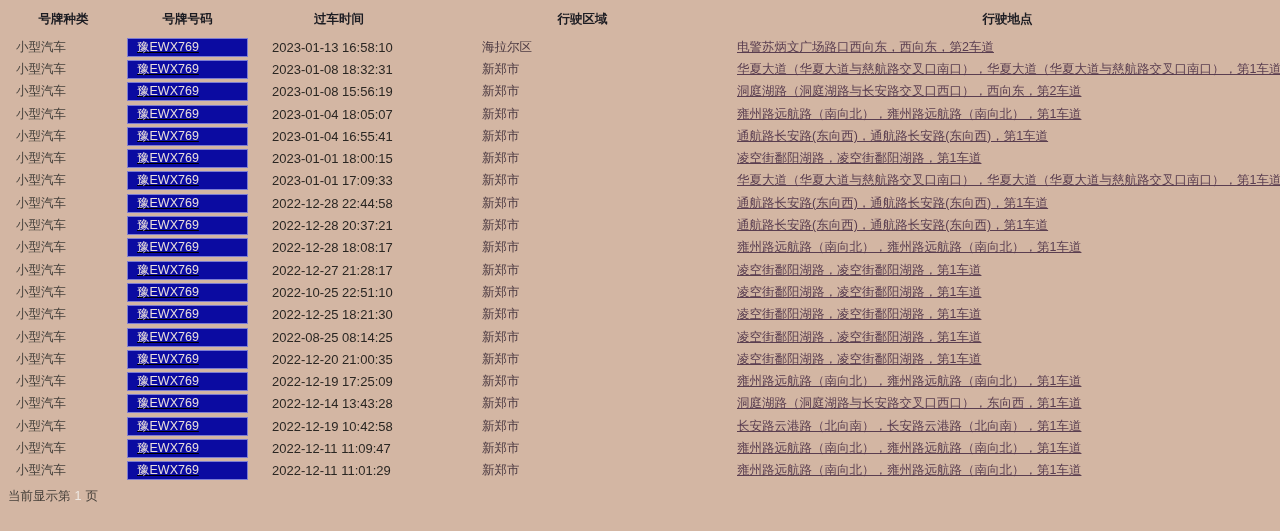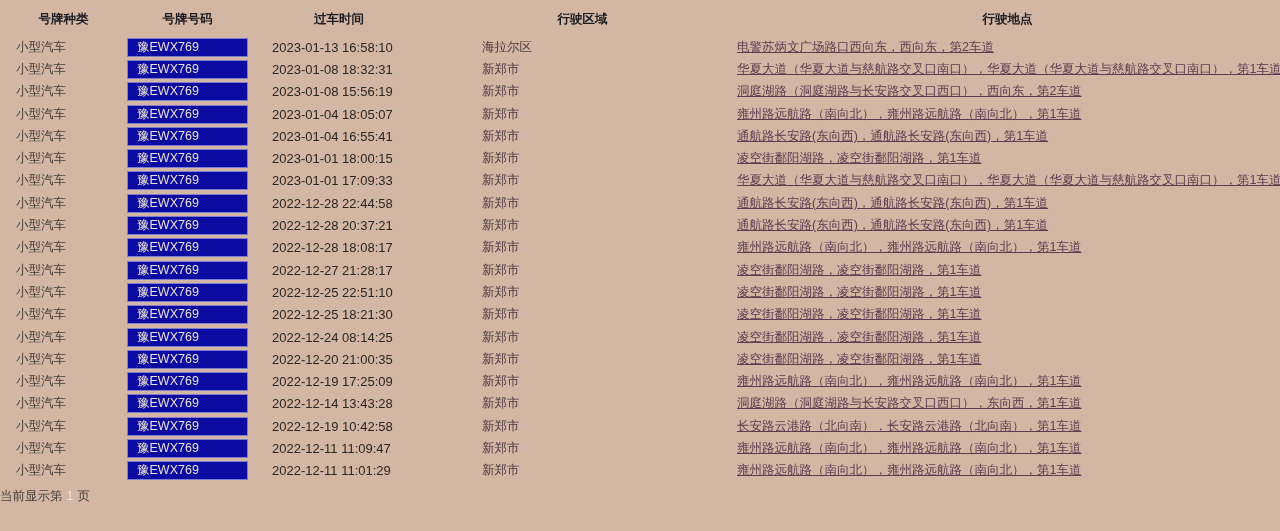--- a/index.html
+++ b/index.html
@@ -44,32 +44,32 @@
   tbody td{
     padding:0;
     vertical-align:middle;
     white-space:nowrap;
     overflow:hidden;
   }
   td.c-type{padding-left:16px;color:var(--type-text);margin-top:13px;}
   td.c-time{padding-left:24px;color:var(--time-text);font-size:13px;}
   td.c-region{padding-left:52px;color:var(--region-text);font-family:Liberation Serif, serif;}
   td.c-loc{padding-left:2px;color:var(--location-text);text-decoration:underline;}
-  td.c-plate{padding:0;}
+  td.c-plate{padding:0;text-decoration:underline;}
   .badge{
     display:flex;align-items:center;
     width:100%;height:100%;
     background:var(--badge-bg);
     border:1px solid var(--badge-border);
     color:var(--badge-text);
     padding-left:9px;
     font-size:12.5px;
   }
   .footer{
-    margin:6px 0 0 0;
+    margin:6px 0 0 8px;
     color:var(--footer-text);
     font-size:12.5px;
   }
   .footer .pagenum{
     color:var(--page-num);
     margin:0 4px;
   }
 </style>
 </head>
 <body>
@@ -202,41 +202,41 @@
     <td class="c-time">2022-12-27 21:28:17</td>
     <td class="c-region">新郑市</td>
     <td class="c-loc">凌空街鄱阳湖路，凌空街鄱阳湖路，第1车道</td>
   </tr>
 
   <tr>
     <td class="c-type">小型汽车</td>
     <td class="c-plate">
       <span class="badge">豫EWX769</span>
     </td>
-    <td class="c-time">2022-12-25 22:51:10</td>
+    <td class="c-time">2022-10-25 22:51:10</td>
     <td class="c-region">新郑市</td>
     <td class="c-loc">凌空街鄱阳湖路，凌空街鄱阳湖路，第1车道</td>
   </tr>
 
   <tr>
     <td class="c-type">小型汽车</td>
     <td class="c-plate">
       <span class="badge">豫EWX769</span>
     </td>
     <td class="c-time">2022-12-25 18:21:30</td>
     <td class="c-region">新郑市</td>
     <td class="c-loc">凌空街鄱阳湖路，凌空街鄱阳湖路，第1车道</td>
   </tr>
 
   <tr>
     <td class="c-type">小型汽车</td>
     <td class="c-plate">
       <span class="badge">豫EWX769</span>
     </td>
-    <td class="c-time">2022-12-24 08:14:25</td>
+    <td class="c-time">2022-08-25 08:14:25</td>
     <td class="c-region">新郑市</td>
     <td class="c-loc">凌空街鄱阳湖路，凌空街鄱阳湖路，第1车道</td>
   </tr>
 
   <tr>
     <td class="c-type">小型汽车</td>
     <td class="c-plate">
       <span class="badge">豫EWX769</span>
     </td>
     <td class="c-time">2022-12-20 21:00:35</td>

